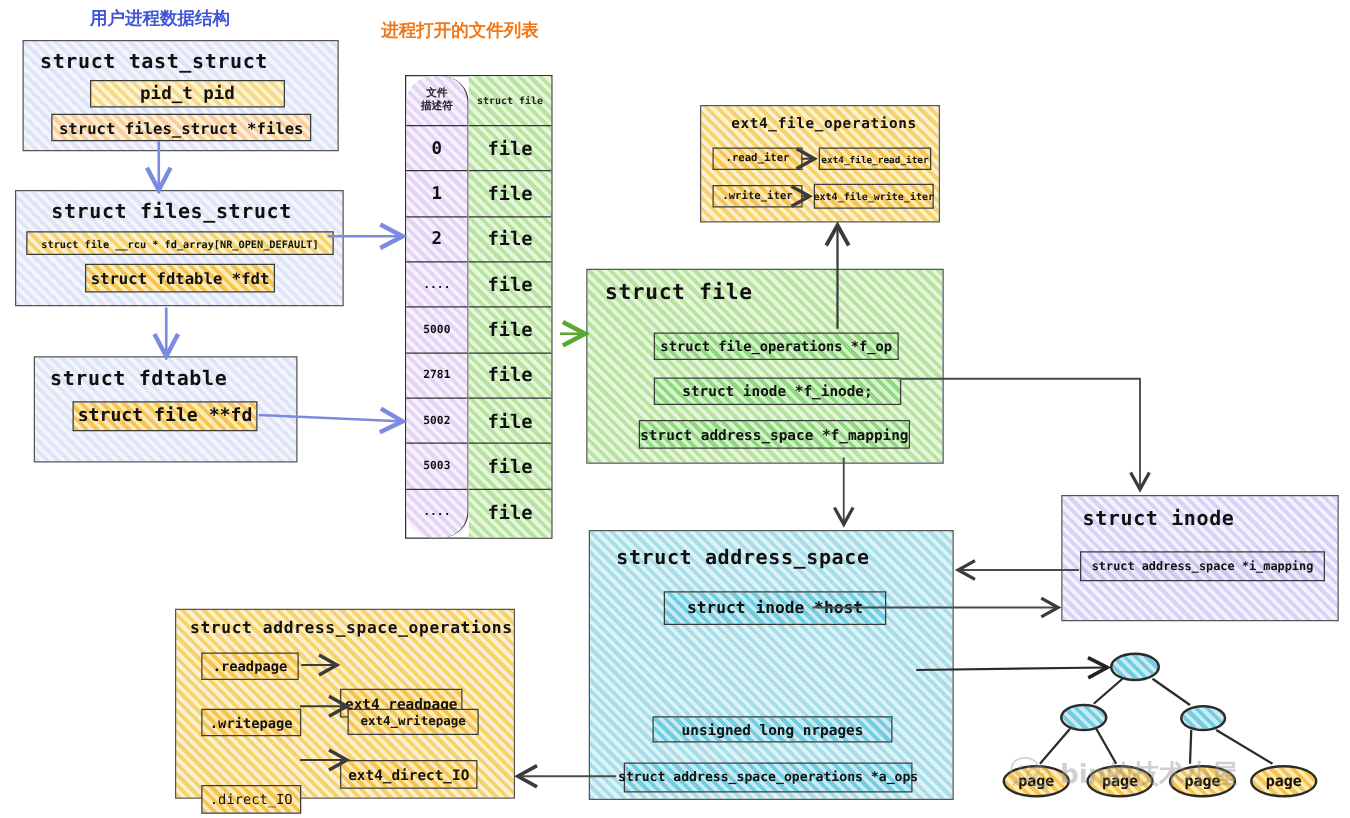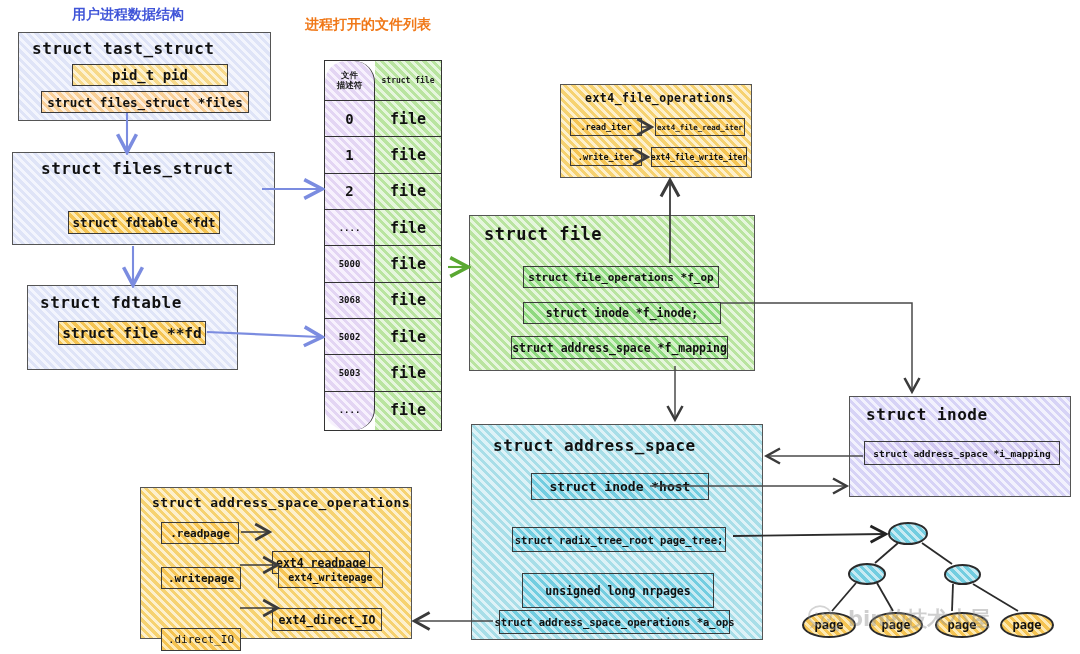--- a/index.html
+++ b/index.html
@@ -72,40 +72,41 @@
   <div class="caption" style="left:305px;top:16px;color:#f07818;">进程打开的文件列表</div>
 
   <div class="box h-blue" style="left:18px;top:32px;width:253px;height:89px;">
     <div class="title" style="left:13px;top:6px;font-size:16px;color:#111;">struct  tast_struct</div>
     <div class="field h-yellow" style="left:53px;top:31px;width:156px;height:22px;font-size:14px;font-weight:700;color:#111;">pid_t   pid</div>
     <div class="field h-orange" style="left:22px;top:58px;width:208px;height:22px;font-size:12.5px;font-weight:700;color:#111;">struct  files_struct *files</div>
   </div>
 
   <div class="box h-blue" style="left:12px;top:152px;width:263px;height:93px;">
     <div class="title" style="left:28px;top:6px;font-size:16px;color:#111;">struct files_struct</div>
+    <div class="field h-amber" style="left:8px;top:32px;width:246px;height:19px;font-size:8.2px;font-weight:700;color:#111;">struct file __rcu * fd_array[NR_OPEN_DEFAULT]</div>
     <div class="field h-gold" style="left:55px;top:58px;width:152px;height:23px;font-size:12.5px;font-weight:700;color:#111;">struct fdtable *fdt</div>
   </div>
 
   <div class="box h-blue" style="left:27px;top:285px;width:211px;height:85px;">
     <div class="title" style="left:12px;top:7px;font-size:16px;color:#111;">struct fdtable</div>
     <div class="field h-gold" style="left:30px;top:35px;width:148px;height:24px;font-size:14.5px;font-weight:700;color:#111;">struct file **fd</div>
   </div>
 
   <div id="fd-table" style="left:324px;top:60px;width:118px;height:371px;">
     <div class="fd-col left h-purple">
         <div class="fd-cell fd-head" style="height: 40px; flex-direction: column;">
           <div>文件</div>
           <div>描述符</div>
         </div>
         <div class="fd-cell fd-num" style="height: 36.3333px;">0</div>
         <div class="fd-cell fd-num" style="height: 36.3333px;">1</div>
         <div class="fd-cell fd-num" style="height: 36.3333px;">2</div>
         <div class="fd-cell fd-num small" style="height: 36.3333px;">....</div>
         <div class="fd-cell fd-num small" style="height: 36.3333px;">5000</div>
-        <div class="fd-cell fd-num small" style="height: 36.3333px;">3068</div>
+        <div class="fd-cell fd-num small" style="height: 36.3333px;">2781</div>
         <div class="fd-cell fd-num small" style="height: 36.3333px;">5002</div>
         <div class="fd-cell fd-num small" style="height: 36.3333px;">5003</div>
         <div class="fd-cell fd-num small" style="height: 36.3333px; border-bottom: none;">....</div>
       </div>
     <div class="fd-col right h-green">
         <div class="fd-cell fd-head" style="height: 40px; font-family: &quot;DejaVu Sans Mono&quot;, &quot;Liberation Mono&quot;, monospace; font-size: 8px;">struct file</div>
         <div class="fd-cell fd-file" style="height: 36.3333px;">file</div>
         <div class="fd-cell fd-file" style="height: 36.3333px;">file</div>
         <div class="fd-cell fd-file" style="height: 36.3333px;">file</div>
         <div class="fd-cell fd-file" style="height: 36.3333px;">file</div>
@@ -134,22 +135,21 @@
 
   <div class="box h-violet" style="left:849px;top:396px;width:222px;height:101px;">
     <div class="title" style="left:16px;top:8px;font-size:16px;color:#111;">struct inode</div>
     <div class="field" style="left:14px;top:44px;width:196px;height:24px;font-size:9.5px;font-weight:700;color:#111;background:repeating-linear-gradient(45deg,#cfc6f0 0 3px,#eeeafb 3px 6px);">struct address_space  *i_mapping</div>
   </div>
 
   <div class="box h-cyan" style="left:471px;top:424px;width:292px;height:216px;">
     <div class="title" style="left:21px;top:11px;font-size:16px;color:#111;">struct address_space</div>
 
     <div class="field h-cyan2" style="left:59px;top:48px;width:178px;height:27px;font-size:13px;font-weight:700;color:#111;">struct inode  *host</div>
-    <div class="field h-cyan2" style="left:40px;top:102px;width:214px;height:25px;font-size:10.5px;font-weight:700;color:#111;">struct radix_tree_root  page_tree;</div>
-    <div class="field h-cyan2" style="left:50px;top:148px;width:192px;height:35px;font-size:11.5px;font-weight:700;color:#111;">unsigned long   nrpages</div>
+    <div class="field h-cyan2" style="left:50px;top:148px;width:192px;height:21px;font-size:11.5px;font-weight:700;color:#111;">unsigned long   nrpages</div>
     <div class="field h-cyan2" style="left:27px;top:185px;width:231px;height:24px;font-size:10.5px;font-weight:700;color:#111;">struct address_space_operations *a_ops</div>
   </div>
 
   <div class="box h-amber" style="left:140px;top:487px;width:272px;height:152px;">
     <div class="title" style="left:11px;top:7px;font-size:13px;color:#111;">struct address_space_operations</div>
     <div class="field h-gold" style="left:20px;top:34px;width:78px;height:22px;font-size:11px;font-weight:700;color:#111;">.readpage</div>
     <div class="field h-gold" style="left:131px;top:33px;width:98px;height:23px;font-size:11.5px;font-weight:700;color:#111;margin-top:30px;">ext4_readpage</div>
     <div class="field h-gold" style="left:20px;top:79px;width:80px;height:22px;font-size:11px;font-weight:700;color:#111;">.writepage</div>
     <div class="field h-gold" style="left:137px;top:79px;width:105px;height:21px;font-size:10px;font-weight:700;color:#111;">ext4_writepage</div>
     <div class="field h-gold" style="left:20px;top:121px;width:80px;height:23px;font-size:11px;font-weight:400;color:#111;margin-top:19px;">.direct_IO</div>

